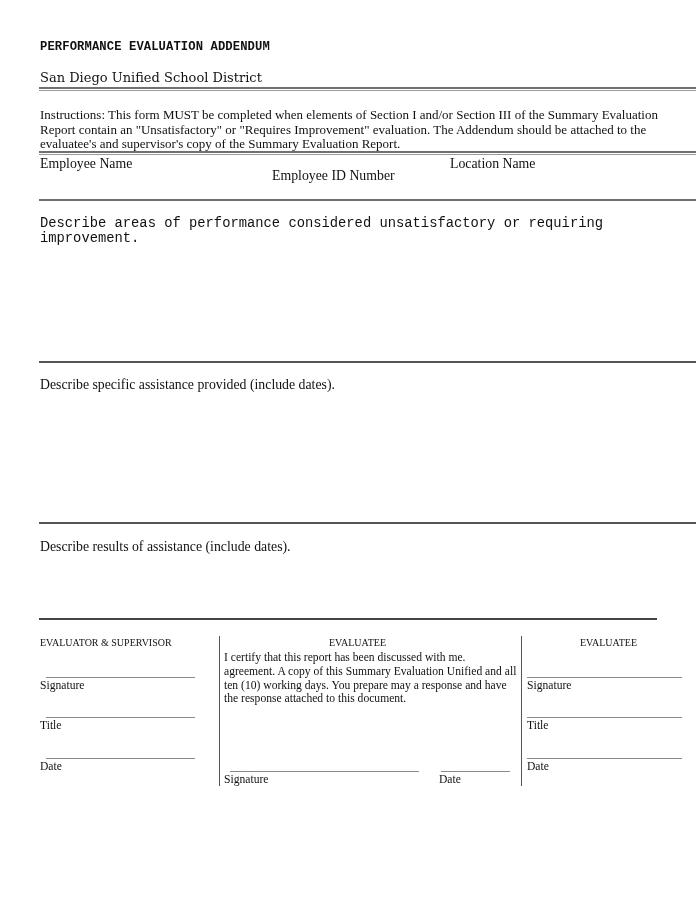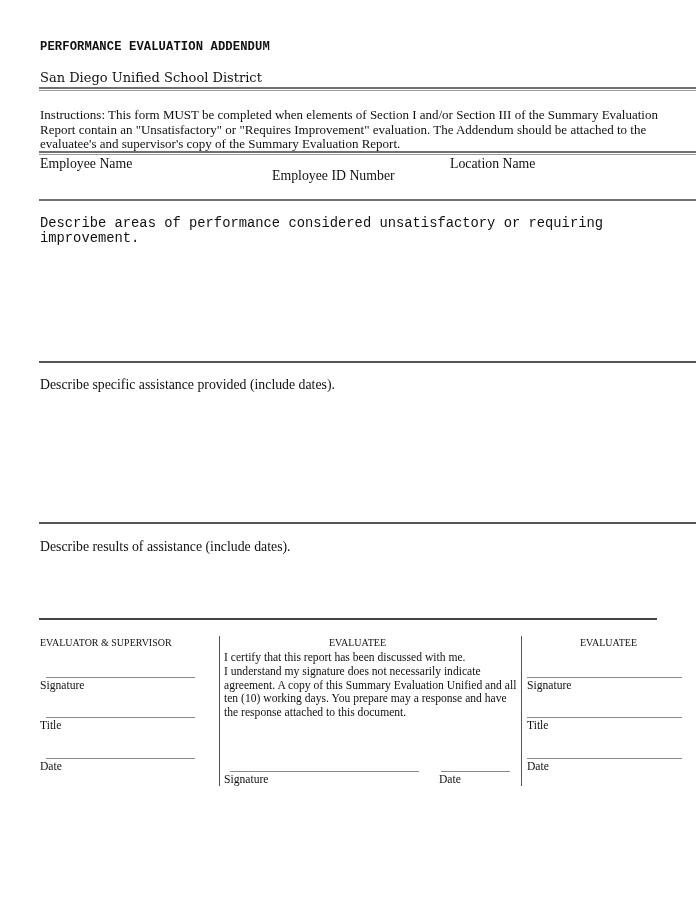--- a/index.html
+++ b/index.html
@@ -56,21 +56,20 @@
 <div class="abs line" style="left:46px; width:149px; top:717px;"></div>
 <div class="abs small" style="left:40px; top:719px;">Title</div>
 <div class="abs line" style="left:46px; width:149px; top:758px;"></div>
 <div class="abs small" style="left:40px; top:760px;">Date</div>
 
 <div class="abs vline" style="left:219px; top:636px; height:150px;"></div>
 
 <div class="abs col-head" style="left:210px; width:295px; text-align:center;">EVALUATEE</div>
 <div class="abs cert">
   <div>I certify that this report has been discussed with me.</div>
-  <div>I understand my signature does not necessarily indicate</div>
   <div>agreement.  A copy of this Summary Evaluation Unified and all</div>
   <div>ten (10) working days.  You prepare may a response and have</div>
   <div>the response attached to this document.</div>
 </div>
 <div class="abs line" style="left:230px; width:189px; top:771px;"></div>
 <div class="abs small" style="left:224px; top:773px;">Signature</div>
 <div class="abs line" style="left:441px; width:69px; top:771px;"></div>
 <div class="abs small" style="left:439px; top:773px;">Date</div>
 
 <div class="abs vline" style="left:521px; top:636px; height:150px;"></div>

